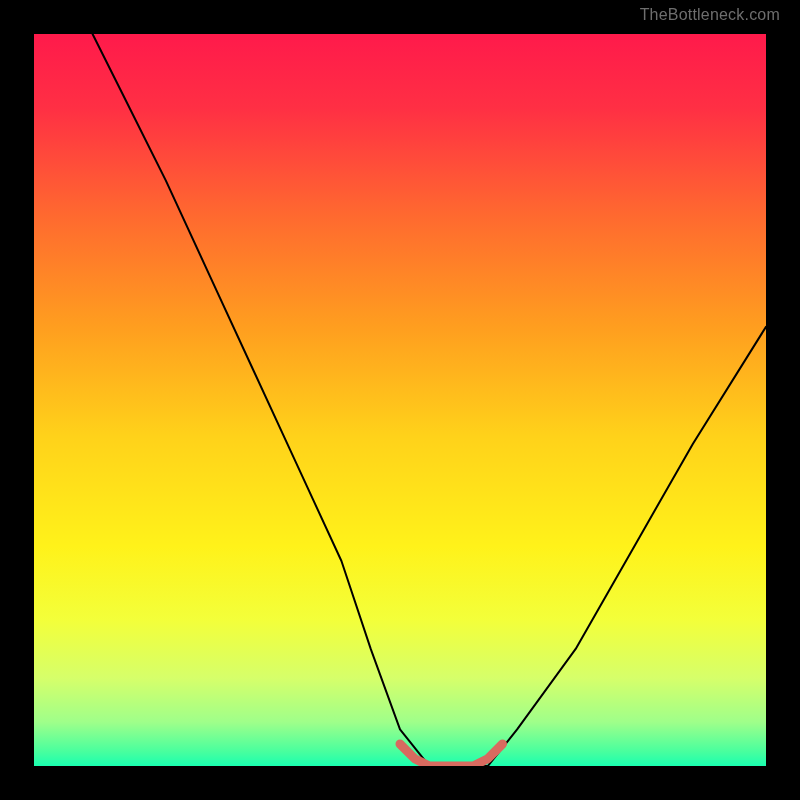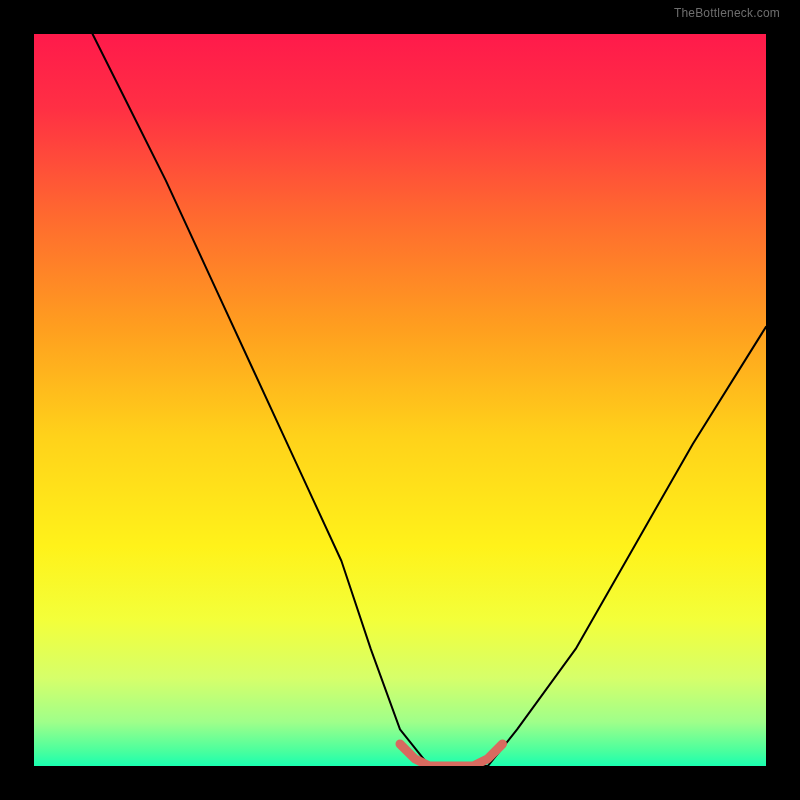--- a/index.html
+++ b/index.html
@@ -35,21 +35,21 @@
     position: absolute;
     inset: 0;
     width: 100%;
     height: 100%;
   }
   .watermark {
     position: absolute;
     top: 6px;
     right: 20px;
     color: #6e6e6e;
-    font-size: 12px;
+    font-size: 16px;
     font-weight: 500;
     letter-spacing: 0.2px;
   }
 </style>
 </head>
 <body>
 
 <div class="frame">
   <div class="watermark">TheBottleneck.com</div>
 

